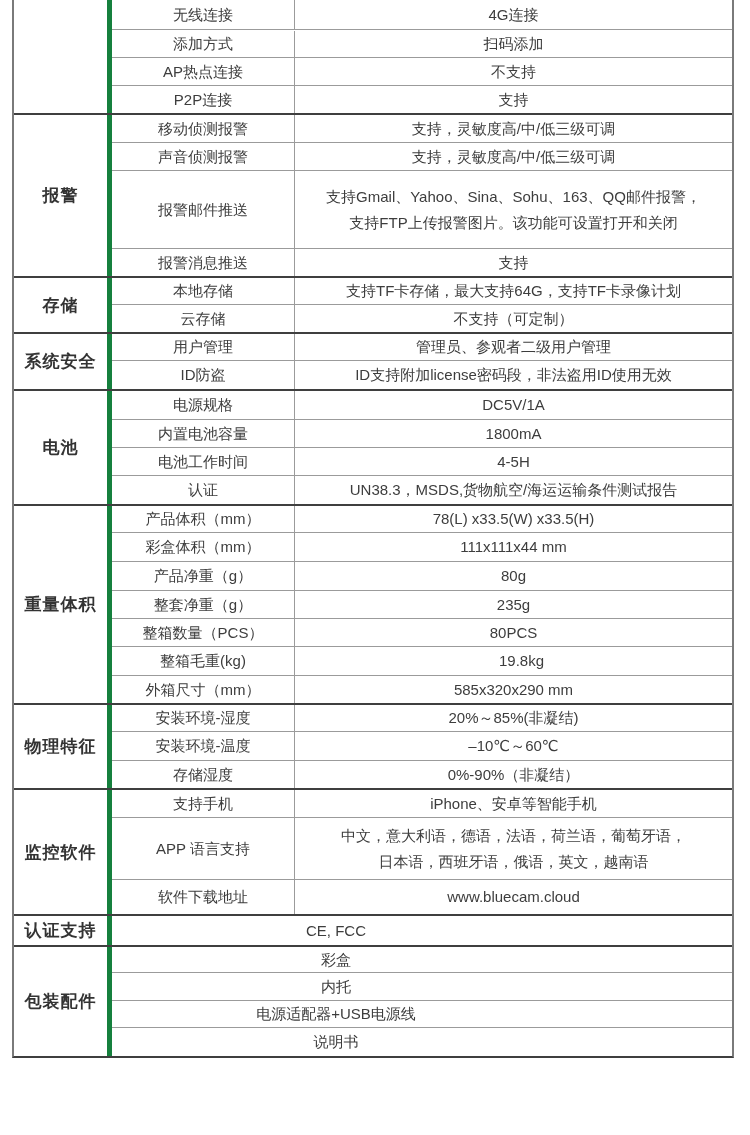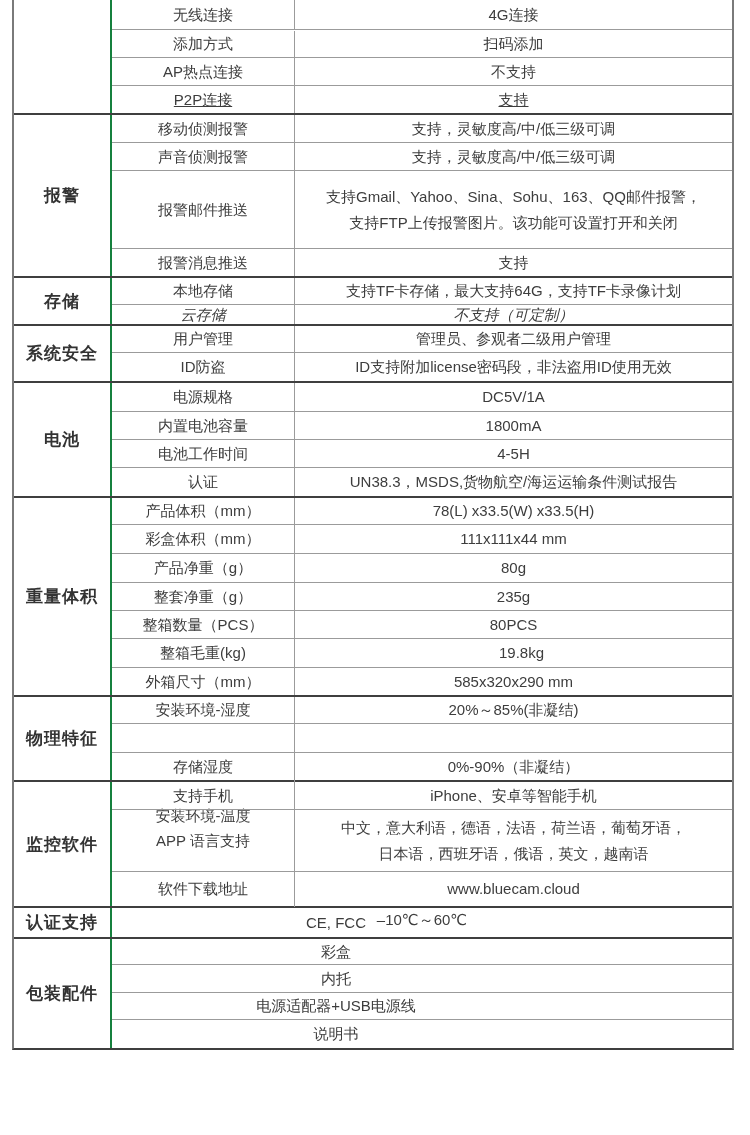--- a/index.html
+++ b/index.html
@@ -13,21 +13,21 @@
     box-sizing:border-box;
     border-left:2px solid #7a7a7a;
     border-right:2px solid #7a7a7a;
     border-bottom:2px solid #3f3f3f;
     background:#ffffff;
   }
   .section{display:flex;align-items:stretch;}
   .section:not(:first-child){border-top:2px solid #3f3f3f;}
   .cat{
     width:98px;flex:0 0 98px;box-sizing:border-box;
-    border-right:2px solid #15803d;
+    border-right:5px solid #15803d;
     display:flex;align-items:center;justify-content:center;
     font-size:17px;font-weight:bold;color:#333333;
     letter-spacing:1px;
   }
   .rows{flex:1 1 auto;display:flex;flex-direction:column;min-width:0;}
   .row{display:flex;box-sizing:border-box;align-items:stretch;}
   .row + .row{border-top:1px solid #9b9b9b;}
   .cell{
     display:flex;align-items:center;justify-content:center;
     font-size:15px;text-align:center;box-sizing:border-box;
@@ -49,21 +49,21 @@
           <div class="cell val">4G连接</div>
         </div>
         <div class="row" style="height: 28px; align-items: flex-end;">
           <div class="cell prop">添加方式</div>
           <div class="cell val">扫码添加</div>
         </div>
         <div class="row" style="height: 28px;">
           <div class="cell prop">AP热点连接</div>
           <div class="cell val">不支持</div>
         </div>
-        <div class="row" style="height: 28px; text-decoration: underline;">
+        <div class="row" style="height: 28px;">
           <div class="cell prop">P2P连接</div>
           <div class="cell val">支持</div>
         </div>
       </div>
     </div>
     <div class="section">
       <div class="cat">报警</div>
       <div class="rows">
         <div class="row" style="height: 27px;">
           <div class="cell prop">移动侦测报警</div>
@@ -84,21 +84,21 @@
         </div>
       </div>
     </div>
     <div class="section">
       <div class="cat">存储</div>
       <div class="rows">
         <div class="row" style="height: 26px;">
           <div class="cell prop">本地存储</div>
           <div class="cell val">支持TF卡存储，最大支持64G，支持TF卡录像计划</div>
         </div>
-        <div class="row" style="height: 20px; font-style: italic;">
+        <div class="row" style="height: 28px;">
           <div class="cell prop">云存储</div>
           <div class="cell val">不支持（可定制）</div>
         </div>
       </div>
     </div>
     <div class="section">
       <div class="cat">系统安全</div>
       <div class="rows">
         <div class="row" style="height: 26px;">
           <div class="cell prop">用户管理</div>
@@ -164,21 +164,21 @@
         </div>
       </div>
     </div>
     <div class="section">
       <div class="cat">物理特征</div>
       <div class="rows">
         <div class="row" style="height: 26px; align-items: center;">
           <div class="cell prop">安装环境-湿度</div>
           <div class="cell val">20%～85%(非凝结)</div>
         </div>
-        <div class="row" style="height: 29px; flex-direction: column;">
+        <div class="row" style="height: 29px;">
           <div class="cell prop">安装环境-温度</div>
           <div class="cell val">–10℃～60℃</div>
         </div>
         <div class="row" style="height: 28px;">
           <div class="cell prop">存储湿度</div>
           <div class="cell val">0%-90%（非凝结）</div>
         </div>
       </div>
     </div>
     <div class="section">

